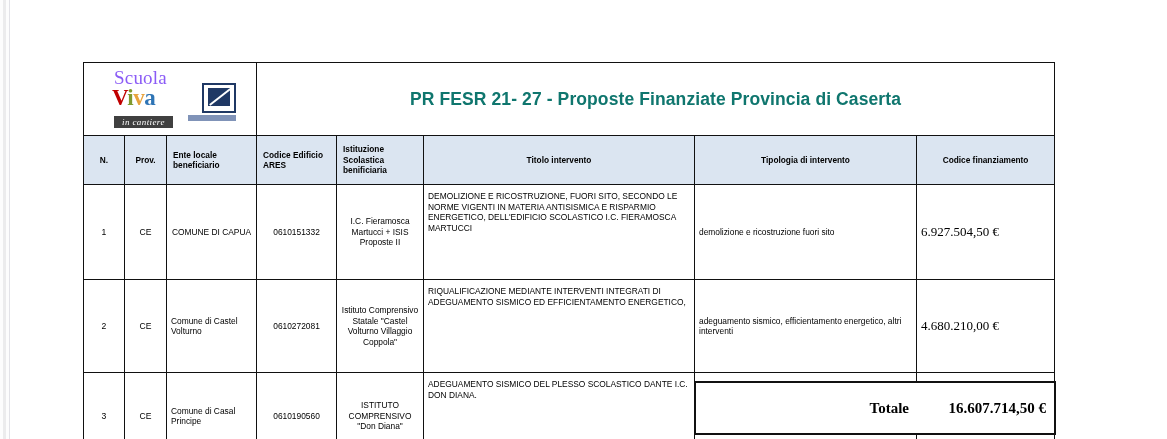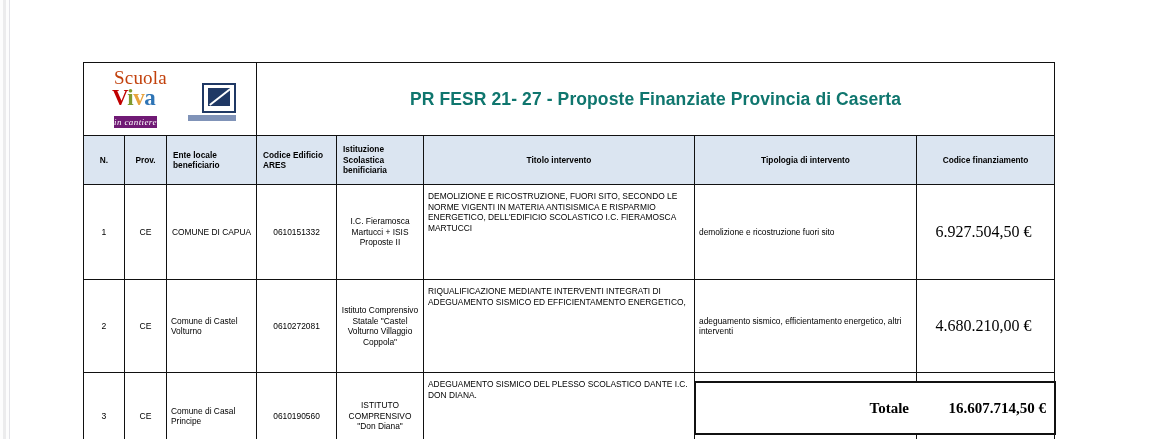--- a/index.html
+++ b/index.html
@@ -61,21 +61,21 @@
   .logo {
     display: inline-block;
     position: relative;
     width: 132px;
     height: 60px;
     text-align: left;
   }
   .logo-scuola {
     font-family: "Liberation Serif", serif;
     font-size: 19px;
-    color: #c2410c;
+    color: #8b5cf6;
     letter-spacing: .2px;
     line-height: 18px;
     padding-left: 10px;
     display: block;
   }
   .logo-viva {
     font-family: "Liberation Serif", serif;
     font-size: 23px;
     font-weight: bold;
     line-height: 22px;
@@ -112,26 +112,26 @@
   }
   .logo-emblem-text {
     position: absolute;
     right: 0; bottom: 8px;
     width: 48px; height: 6px;
     background: #8093b8;
   }
   .logo-ribbon {
     position: absolute;
     left: 10px; bottom: 1px;
-    background: #701a75;
+    background: #404040;
     color: #ffffff;
     font-family: "Liberation Serif", serif;
     font-size: 9px;
     font-style: italic;
-    padding: 1px 0;
+    padding: 1px 8px;
     letter-spacing: .4px;
   }
   .title-cell {
     text-align: center;
     font-size: 17.5px;
     font-weight: bold;
     color: #0f766e;
     letter-spacing: .1px;
   }
 
@@ -156,23 +156,23 @@
     padding: 11px 4px;
   }
   td.c-num, td.c-prov { text-align: center; font-size: 8.6px; }
   td.c-ente { text-align: left; }
   td.c-ente.center { text-align: center; }
   td.c-ares { text-align: center; }
   td.c-ist { text-align: center; }
   td.c-tit { text-align: left; vertical-align: top; padding-top: 6px; }
   td.c-tipo { text-align: left; }
   td.c-imp {
-    text-align: center;
-    font-family: "Liberation Serif", serif;
-    font-size: 16px;
+    text-align: left;
+    font-family: "Liberation Serif", serif;
+    font-size: 13px;
     padding-right: 8px;
     white-space: nowrap;
   }
 
   .r1 td { height: 72px; }
   .r2 td { height: 70px; }
   .r3 td { height: 64px; }
 
   
   .totals {

